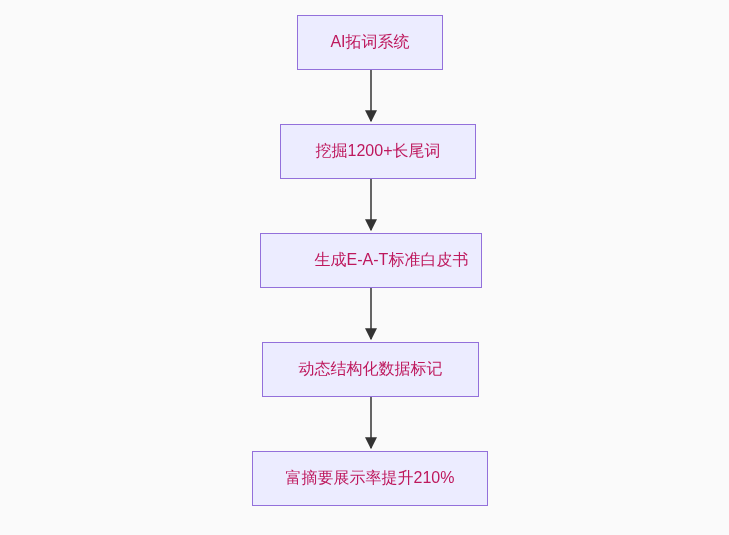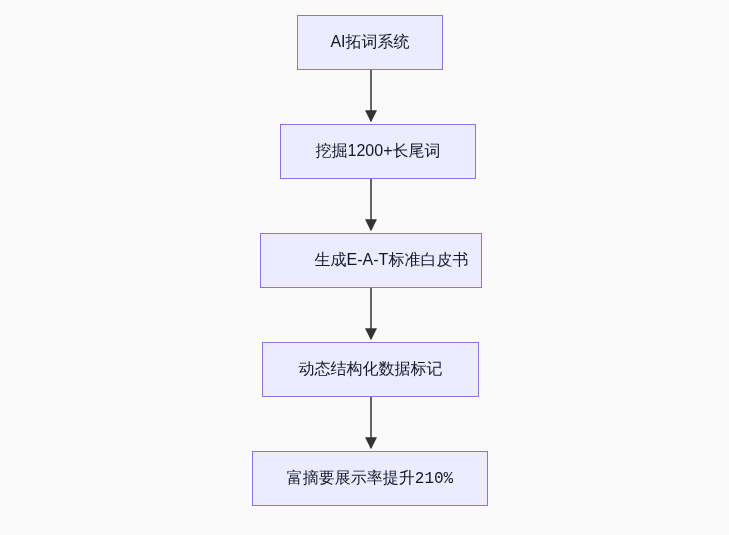--- a/index.html
+++ b/index.html
@@ -21,33 +21,33 @@
     top: 0;
     width: 729px;
     height: 535px;
     pointer-events: none;
   }
   .node {
     position: absolute;
     box-sizing: border-box;
     background: #ECECFF;
     border: 1px solid #9370DB;
-    color: #0f172a;
+    color: #be185d;
     font-size: 16px;
     display: flex;
     align-items: center;
     justify-content: center;
     text-align: center;
     white-space: nowrap;
   }
   #node-1 { left: 297px; top: 15px;  width: 146px; height: 55px; }
   #node-2 { left: 272px; top: 124px; width: 196px; height: 55px; margin-left: 8px; }
   #node-3 { left: 260px; top: 233px; width: 222px; height: 55px; padding-left: 41px; }
   #node-4 { left: 262px; top: 342px; width: 217px; height: 55px; }
-  #node-5 { left: 252px; top: 451px; width: 236px; height: 55px; font-family: Liberation Mono, monospace; }
+  #node-5 { left: 252px; top: 451px; width: 236px; height: 55px; }
 </style>
 </head>
 <body>
 
 <div class="canvas">
 
   <svg class="edges" viewBox="0 0 729 535" xmlns="http://www.w3.org/2000/svg">
     <defs>
       <marker id="arrowhead" viewBox="0 0 10 10" refX="9" refY="5" markerWidth="8" markerHeight="8" orient="auto">
         <path d="M0,0 L10,5 L0,10 z" fill="#333333"></path>

